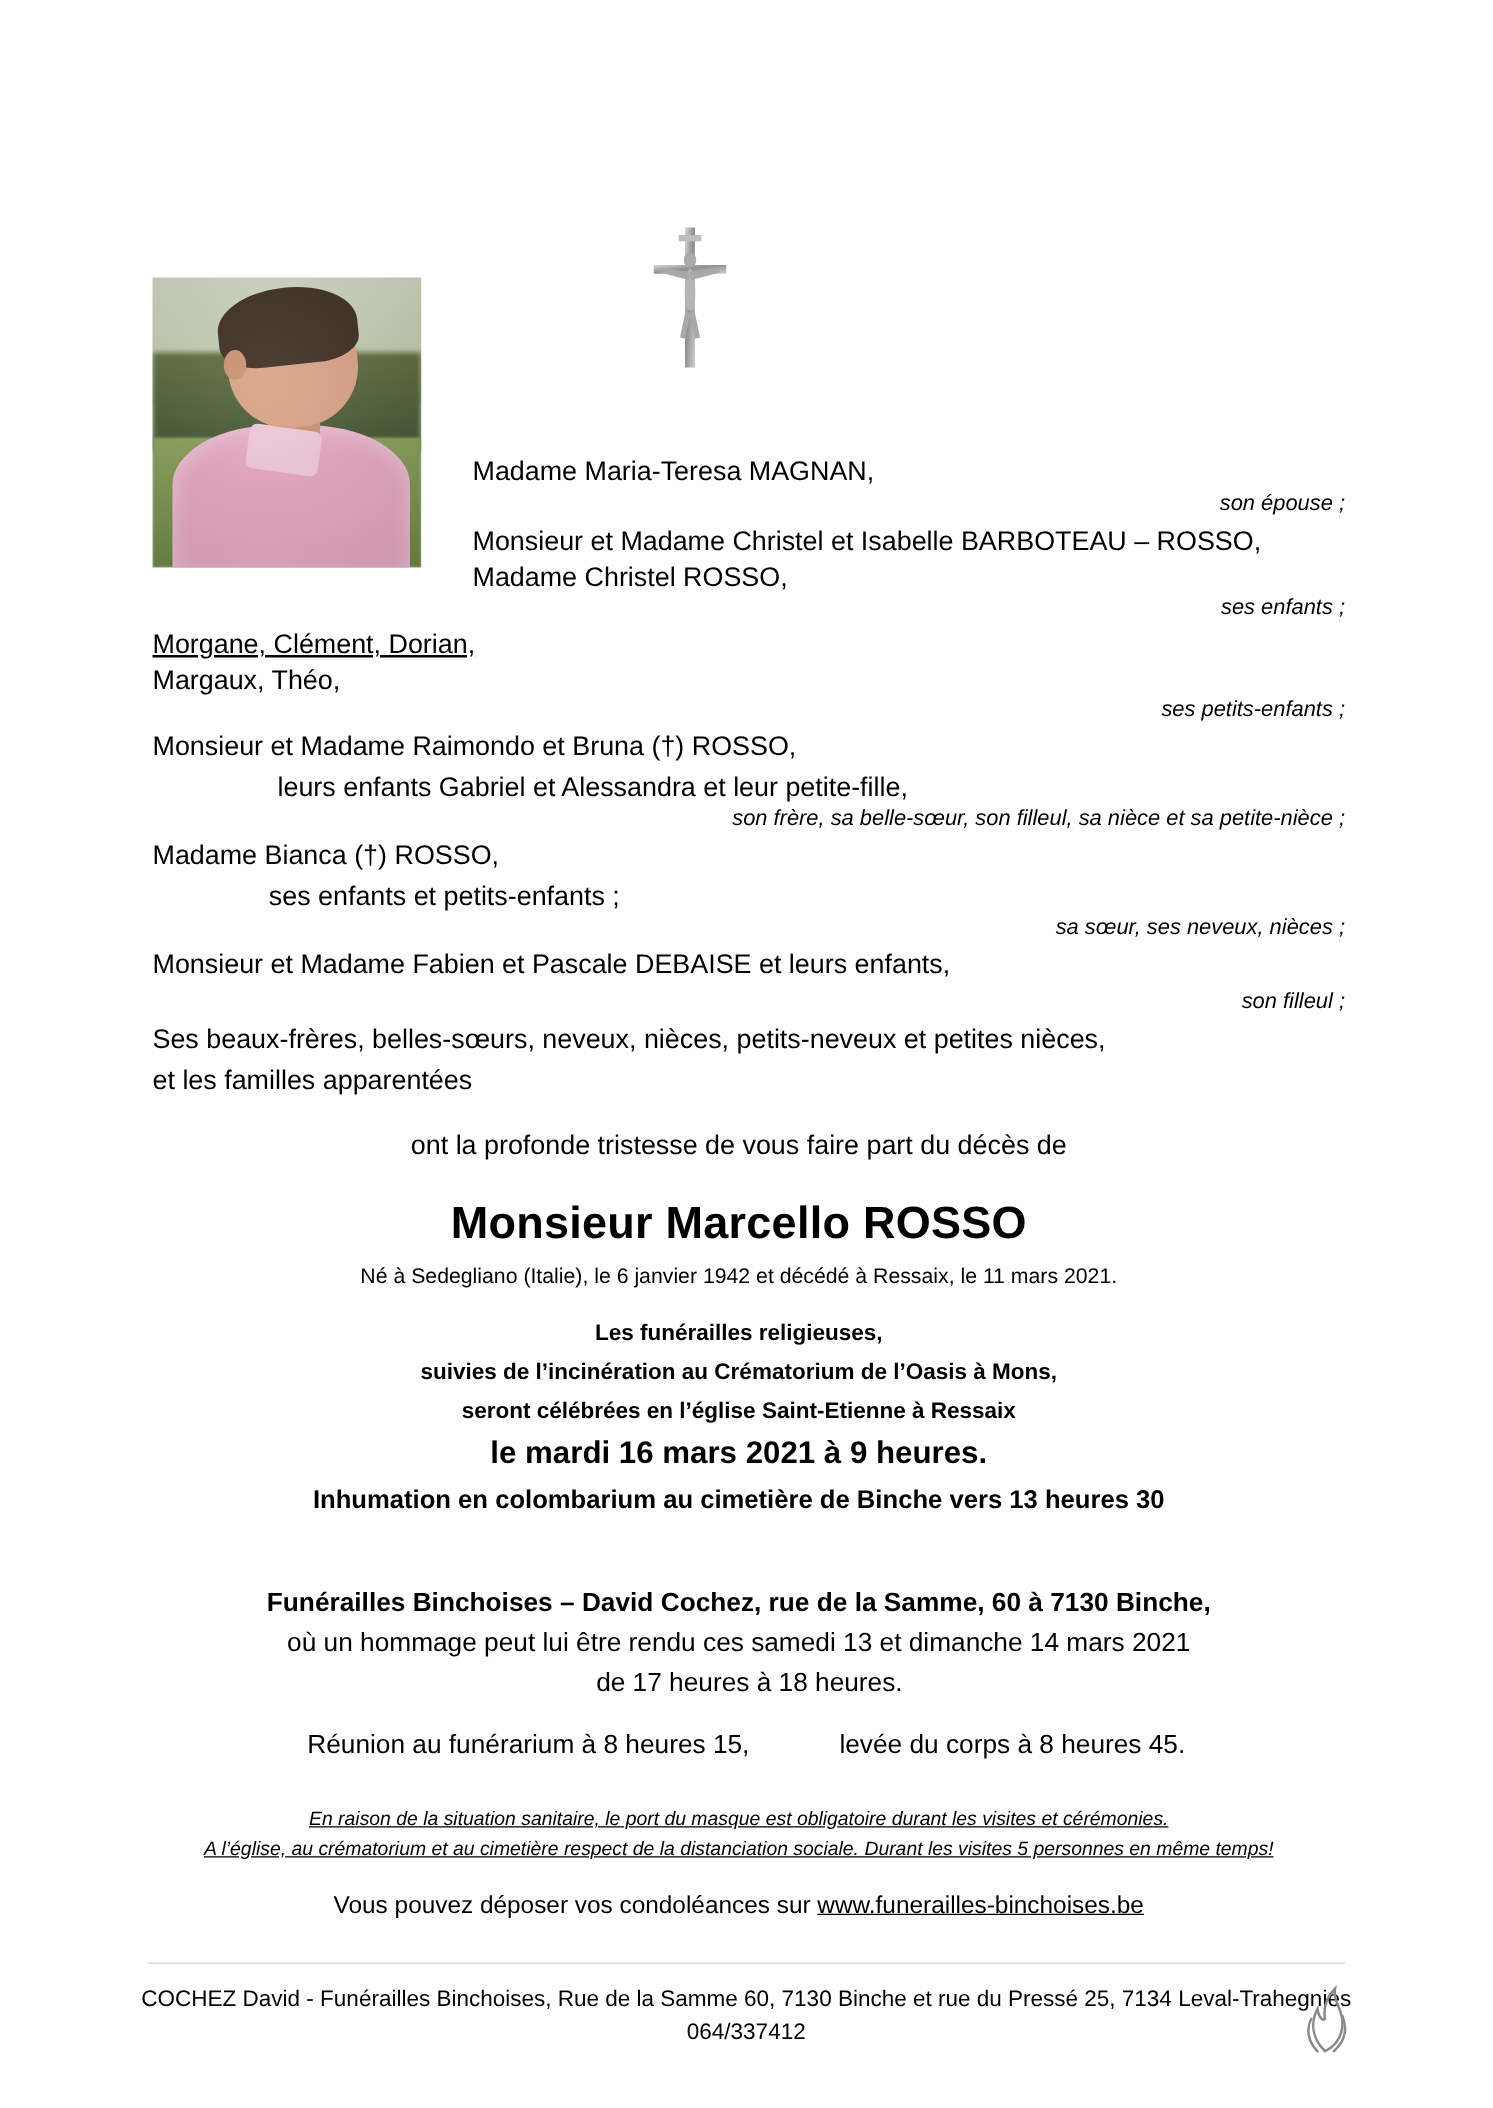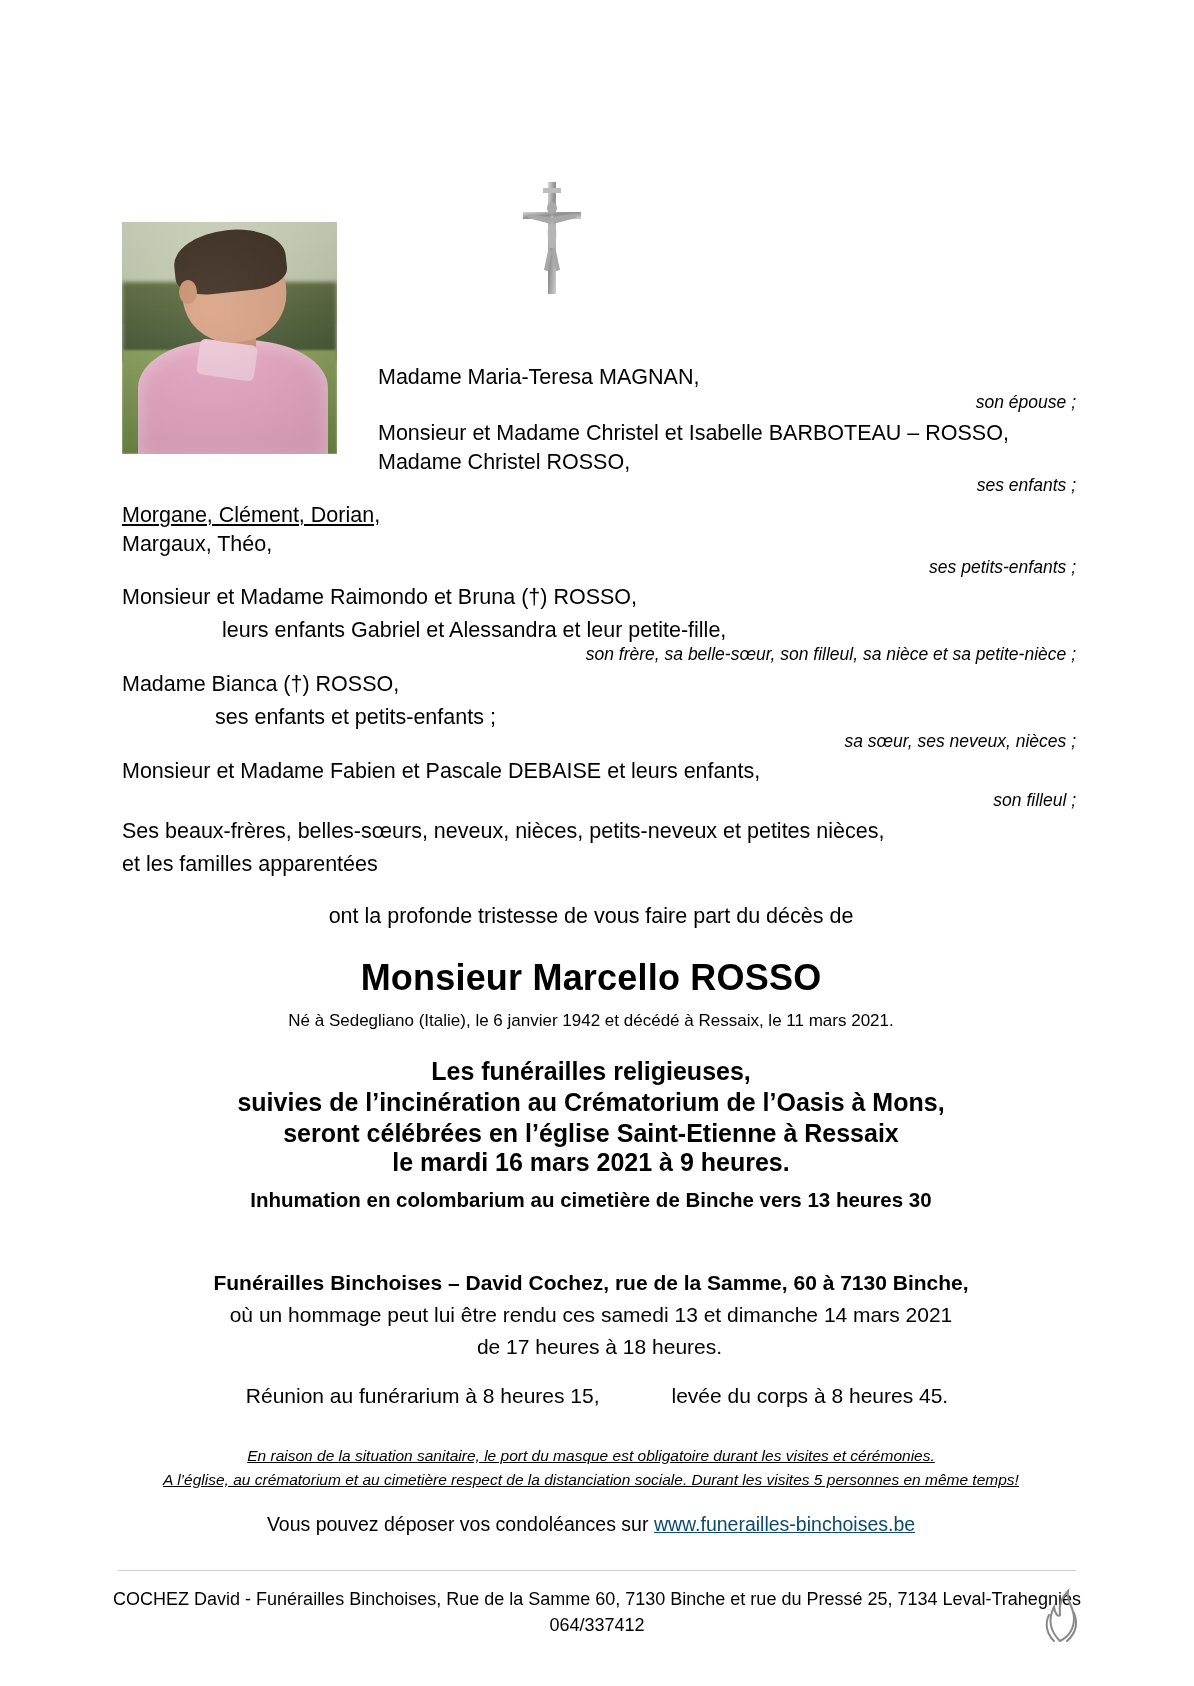--- a/index.html
+++ b/index.html
@@ -126,21 +126,21 @@
   .name-big {
     font-size: 36px;
     font-weight: bold;
     letter-spacing: .2px;
   }
   .birth-line {
     font-size: 17px;
   }
   .bold-block {
     font-weight: bold;
-    font-size: 25px;
+    font-size: 18px;
     line-height: 1.48;
   }
   .bold-date {
     font-weight: bold;
     font-size: 25px;
   }
   .bold-inhum {
     font-weight: bold;
     font-size: 20.5px;
   }
@@ -154,21 +154,21 @@
   .small-italic-underline {
     font-size: 15.5px;
     font-style: italic;
     text-decoration: underline;
     line-height: 1.5;
   }
   .condol {
     font-size: 19.5px;
   }
   .condol a {
-    color: #0c4a6e;
+    color: #000000;
     text-decoration: underline;
   }
   .footer {
     position: absolute;
     left: 0; right: 0;
     text-align: center;
     font-size: 18px;
     line-height: 1.45;
   }
   .divider {

